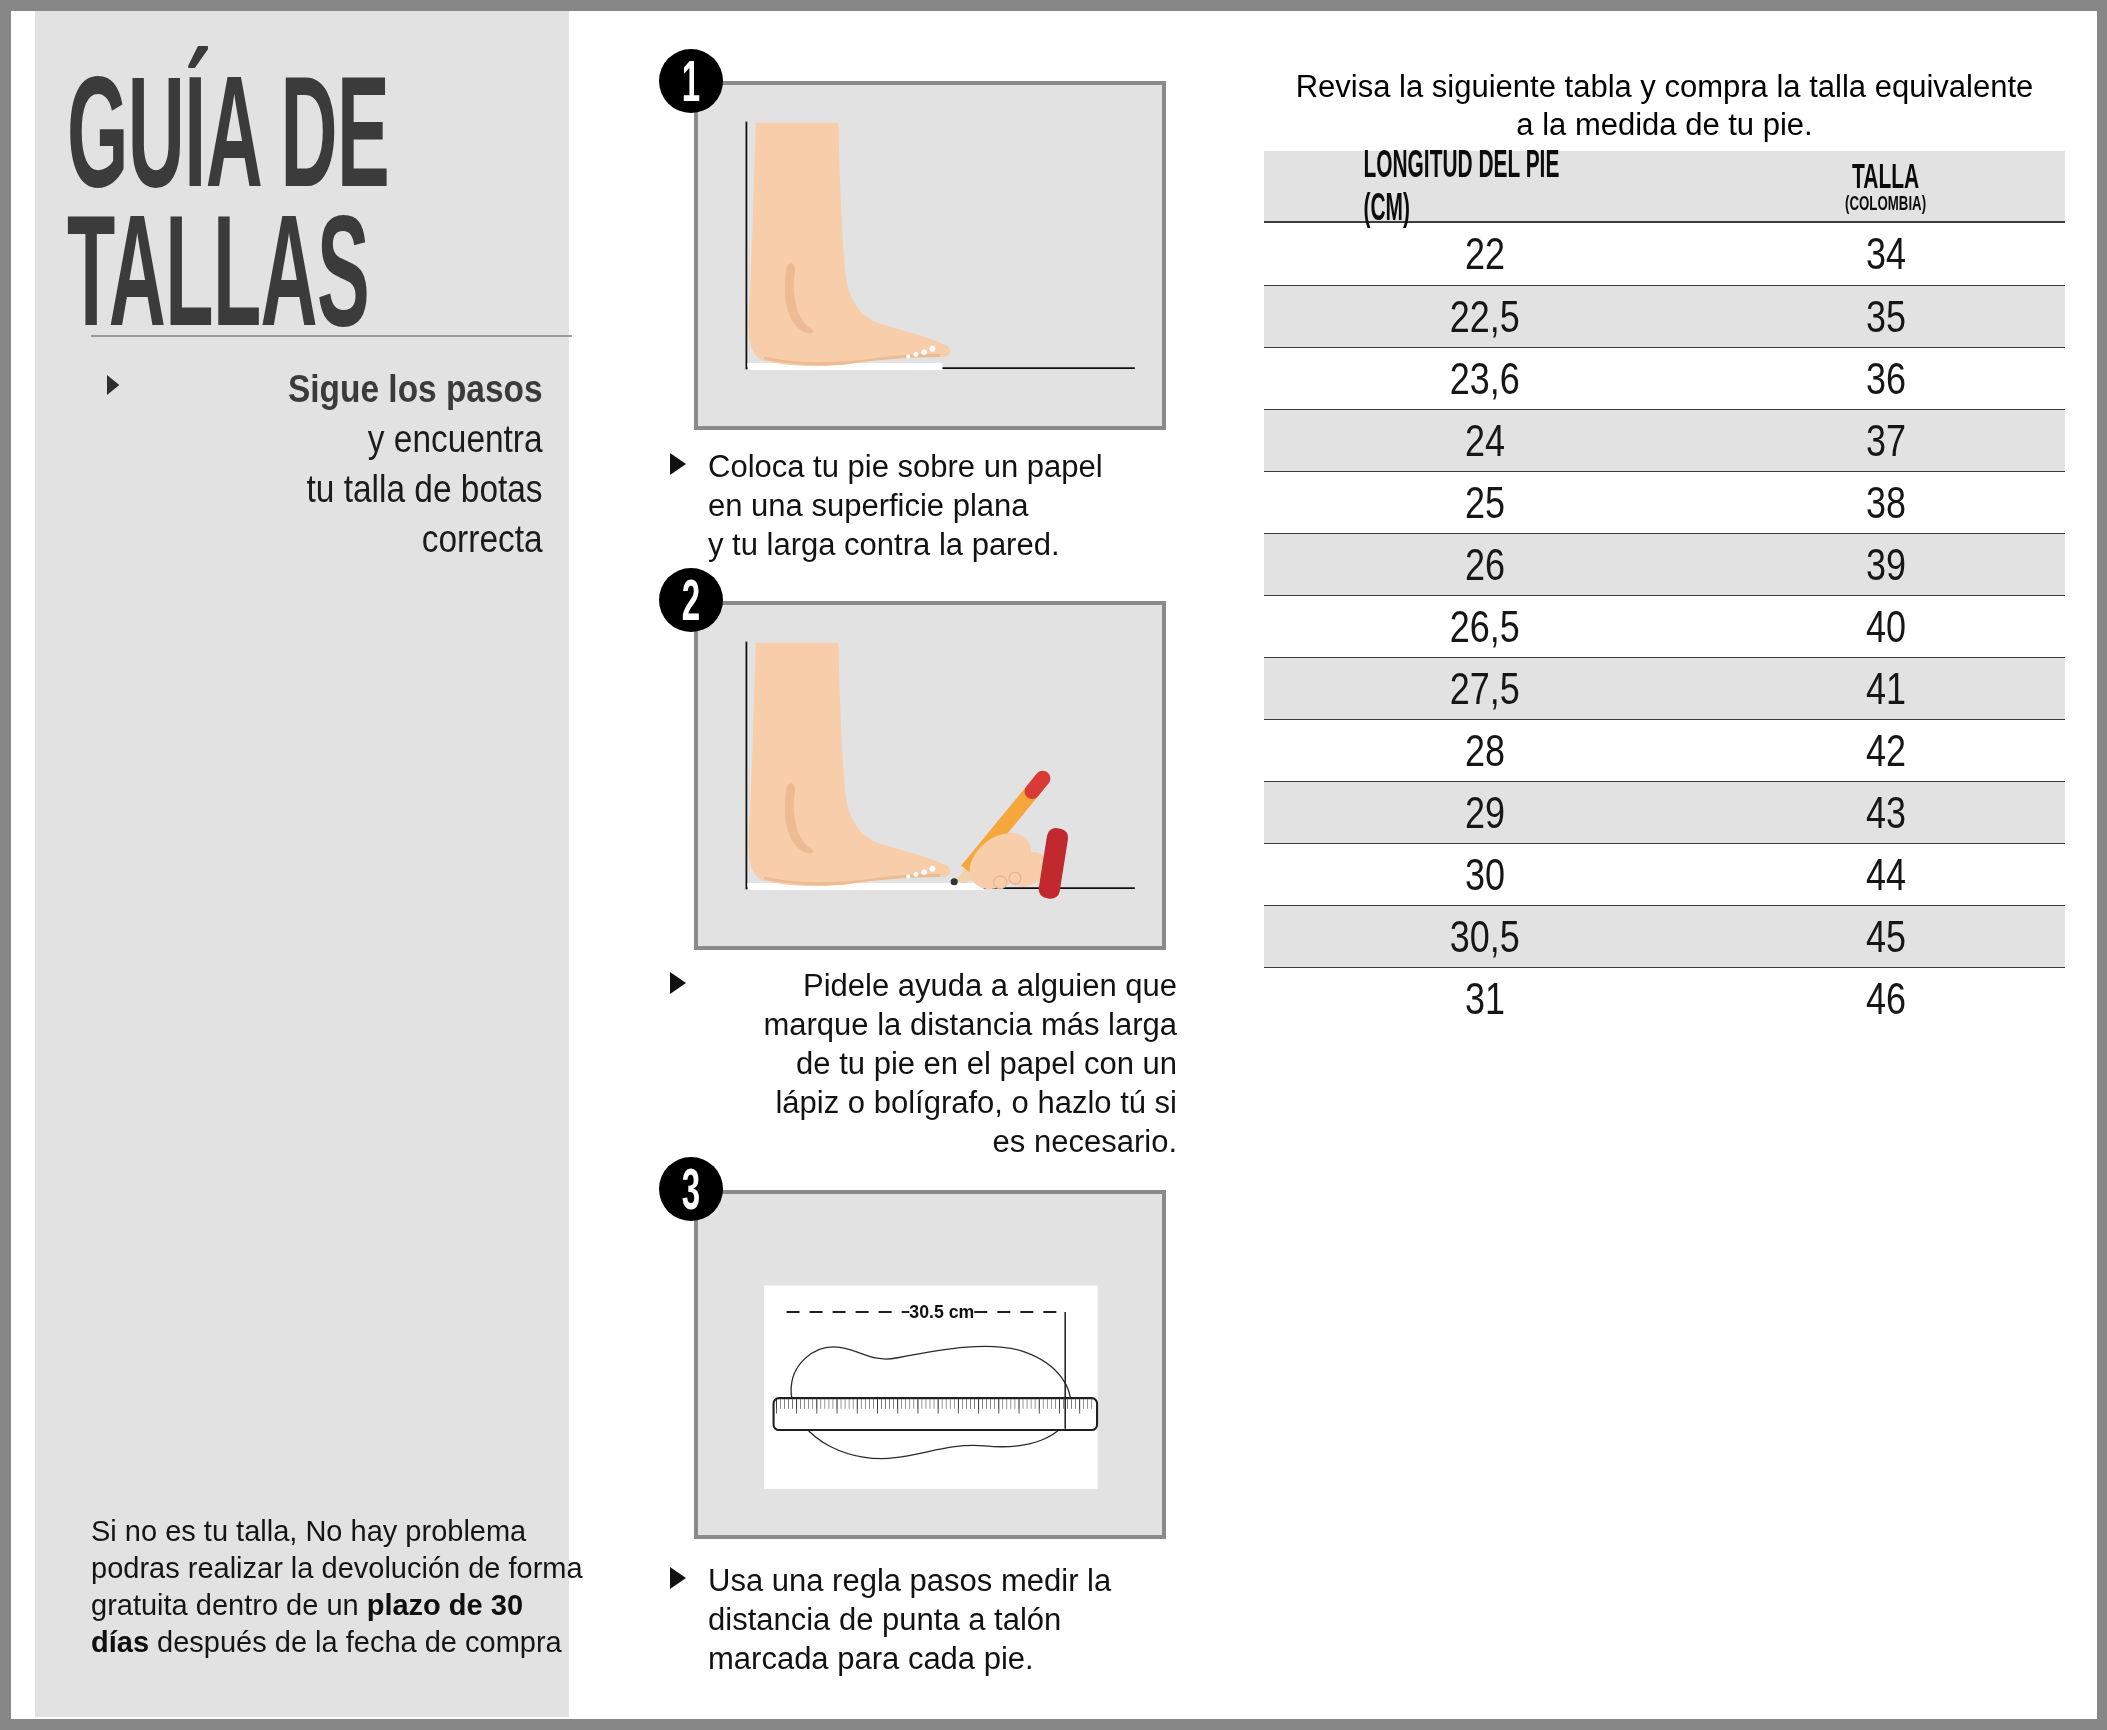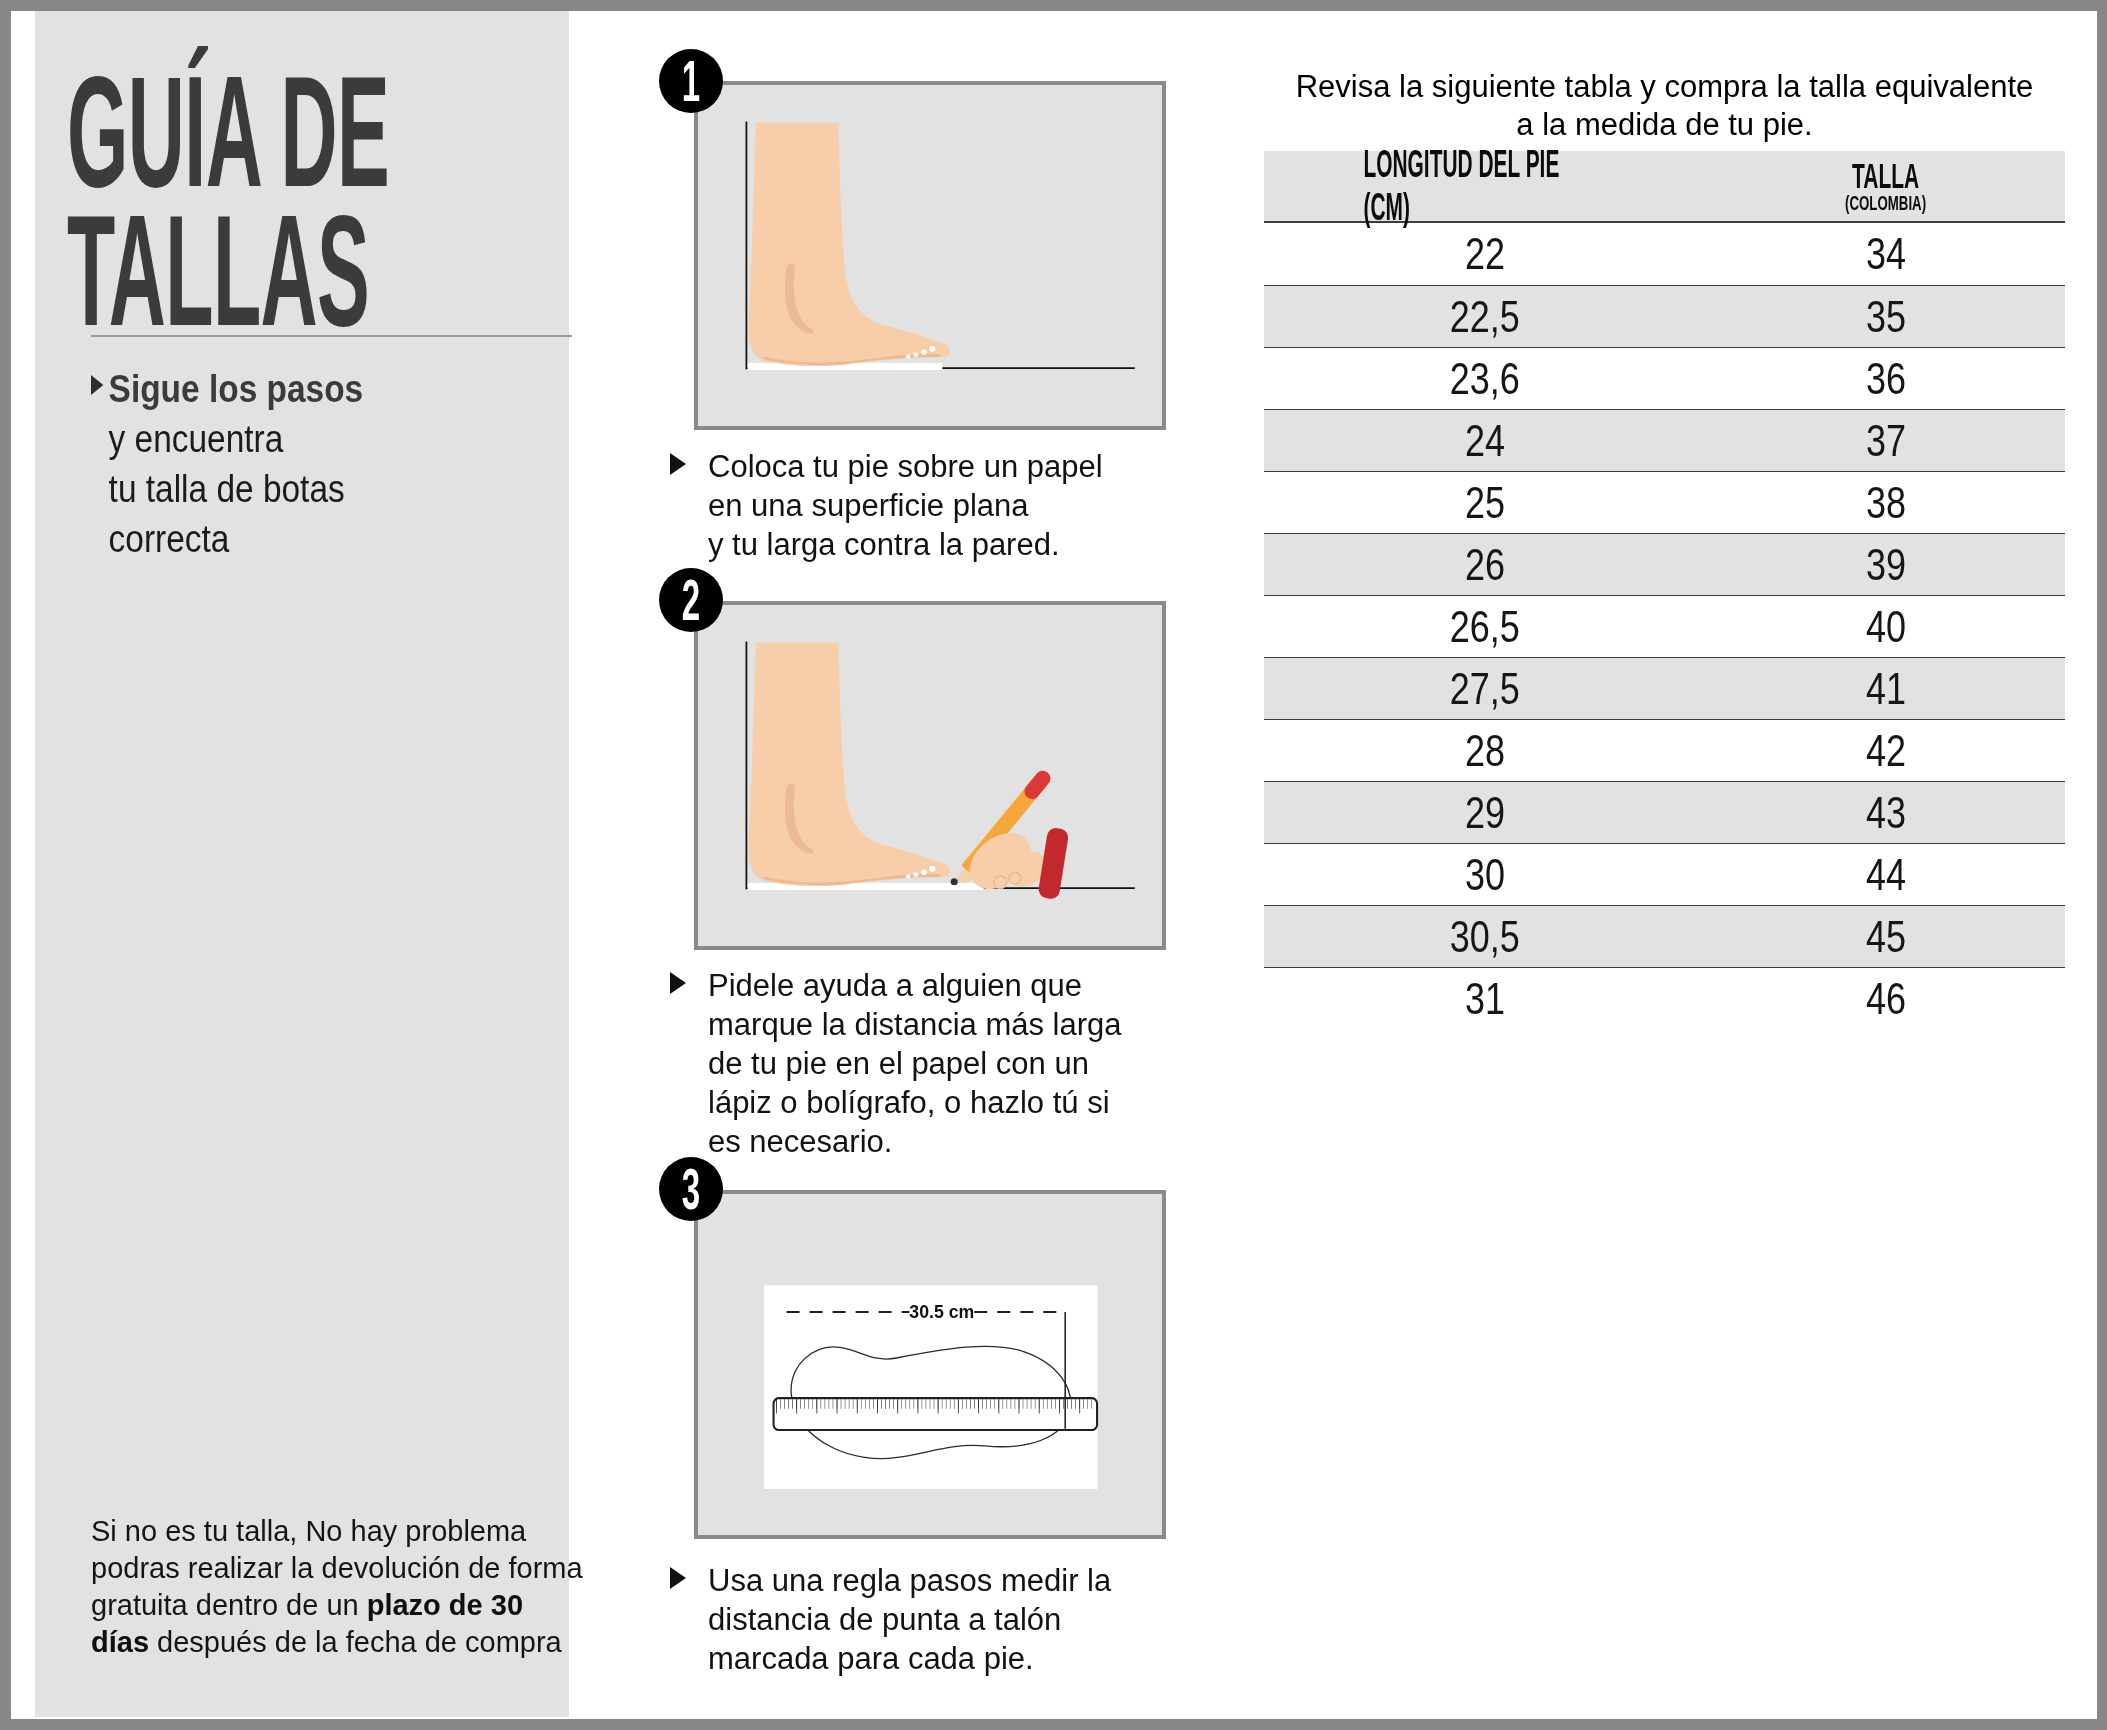--- a/index.html
+++ b/index.html
@@ -7,21 +7,21 @@
   #page{position:relative;width:2108px;height:1730px;background:#fff;border:11.8px solid #878787;box-sizing:border-box;overflow:hidden;}
   .abs{position:absolute;margin-left:24px;}
   .cond-l{display:inline-block;white-space:nowrap;transform-origin:left top;}
 
   
   #sidebar{left:0;top:0;width:534px;height:1706px;background:#e2e2e2;}
   .title-line{position:relative;left:32px;font-weight:700;color:#3b3b3b;font-size:158px;line-height:139px;letter-spacing:-1.2px;}
   .title-line .cond-l{transform:scaleX(0.5);}
   #title-block{position:absolute;left:0;top:51px;}
   #title-rule{left:32px;top:324px;width:481px;height:1.8px;background:#9b9b9b;}
-  #bullet-block{left:32px;top:353px;width:495px;}
+  #bullet-block{left:48px;top:353px;width:495px;text-align:right;}
   #bullet-inner{transform:scaleX(0.88);transform-origin:left top;position:relative;}
   .tri{width:0;height:0;border-style:solid;display:inline-block;}
   #bullet-arrow{position:absolute;left:0;top:10.6px;border-width:10px 0 10px 14px;border-color:transparent transparent transparent #2e2e2e;}
   .bullet-line{margin-left:20px;font-size:38px;line-height:50px;color:#1b1b1b;}
   .bullet-bold{font-weight:700;color:#3b3b3b;}
   #footer-note{left:32px;top:1502px;width:494px;font-size:29px;line-height:37px;color:#151515;}
   #footer-note b{color:#0f0f0f;}
 
   
   .step-box{left:659px;width:472px;height:349px;background:#e2e2e2;border:4.1px solid #8a8a8a;box-sizing:border-box;}
@@ -122,21 +122,21 @@
       <line x1="470" y1="448" x2="500" y2="468" stroke="#f7cdaa" stroke-width="15" stroke-linecap="round"></line>
       <circle cx="512" cy="470" r="11" fill="#f7cdaa" stroke="#e8b48e" stroke-width="2"></circle>
       <circle cx="537" cy="463" r="10" fill="#f7cdaa" stroke="#e8b48e" stroke-width="2"></circle>
 
       <rect x="584" y="378" width="36" height="120" rx="15" fill="#c2292e" transform="rotate(9 602 438)"></rect>
     </svg>
   </div>
   <div class="badge abs" style="top:557px;">
       <span>2</span>
     </div>
-  <div class="caption" style="top:955px;">
+  <div class="caption" style="top:955px;text-align:right;">
     <span class="cap-arrow tri"></span>
     <div class="cap-line">Pidele ayuda a alguien que</div>
     <div class="cap-line">marque la distancia más larga</div>
     <div class="cap-line">de tu pie en el papel con un</div>
     <div class="cap-line">lápiz o bolígrafo, o hazlo tú si</div>
     <div class="cap-line">es necesario.</div>
   </div>
 
   <div class="step-box abs" style="top:1179px;">
     <svg viewBox="0 0 786 578" preserveAspectRatio="none">

